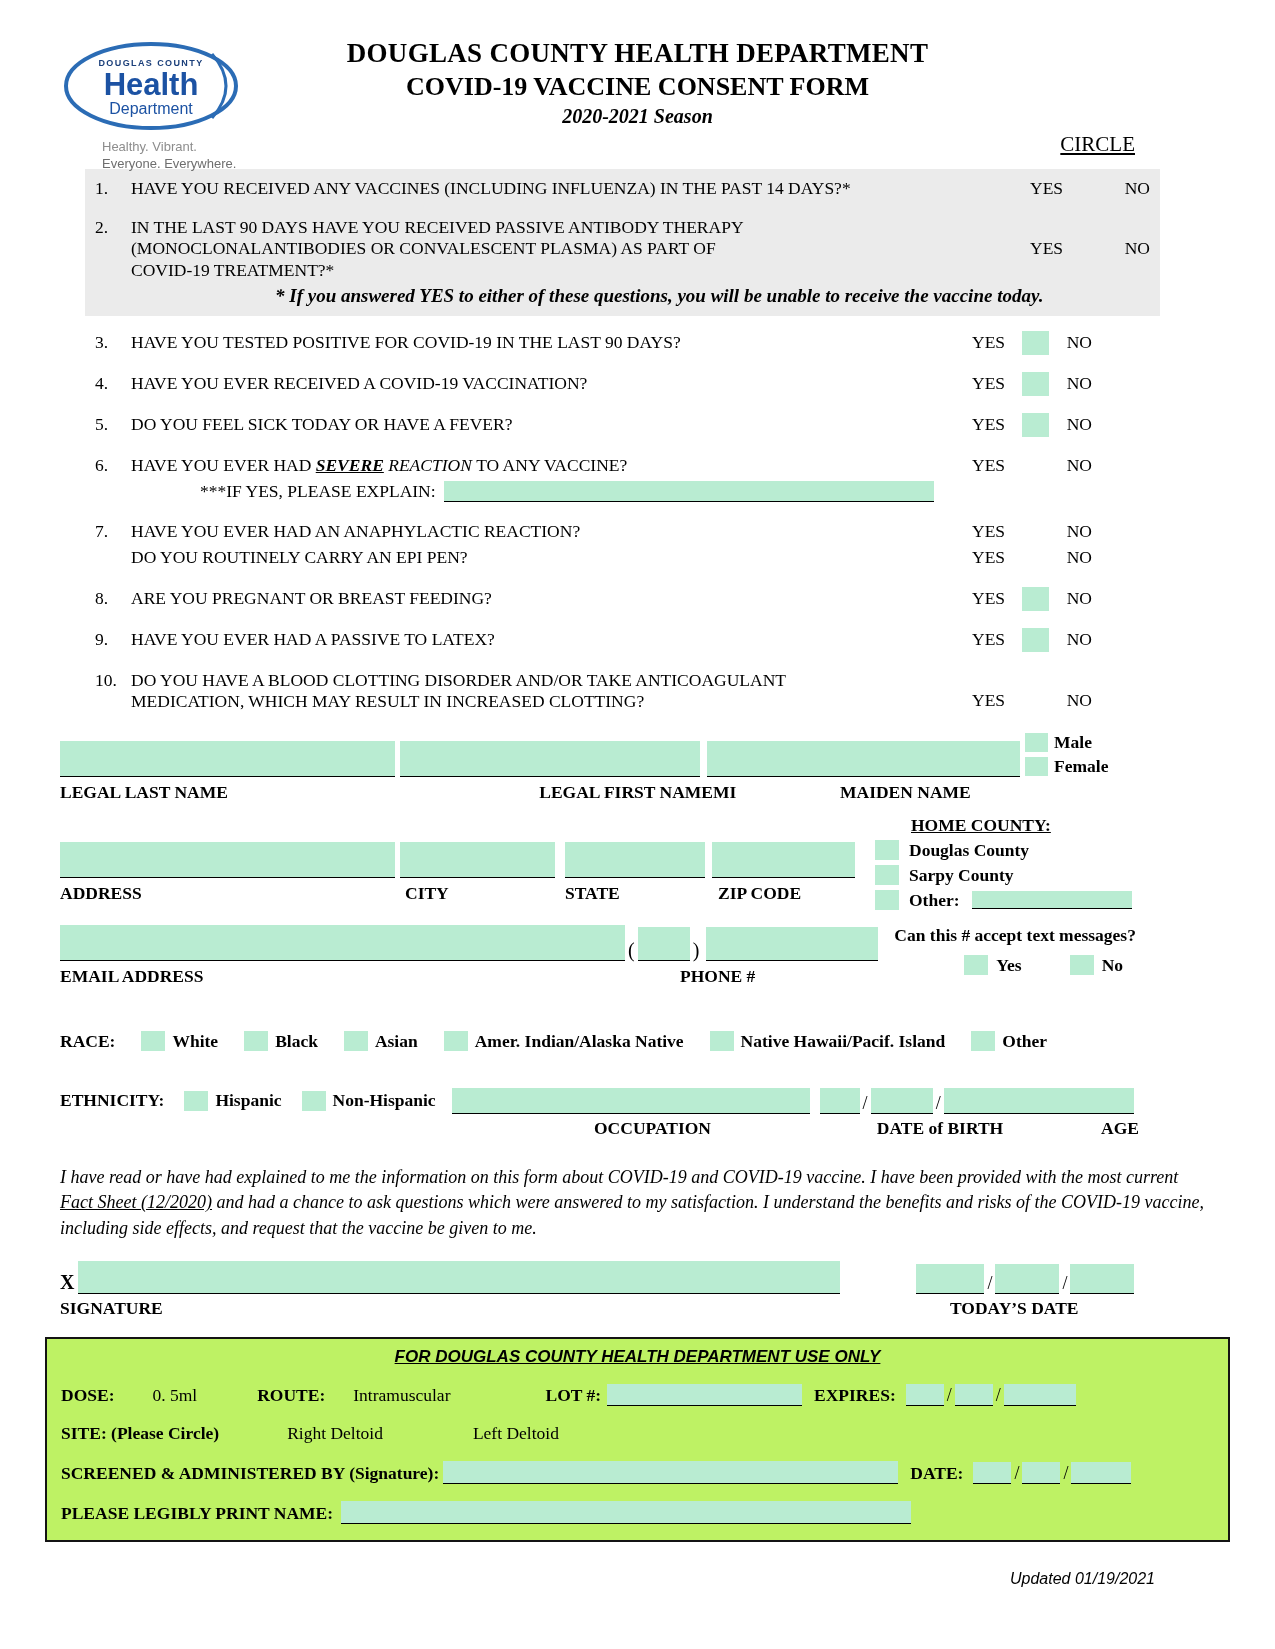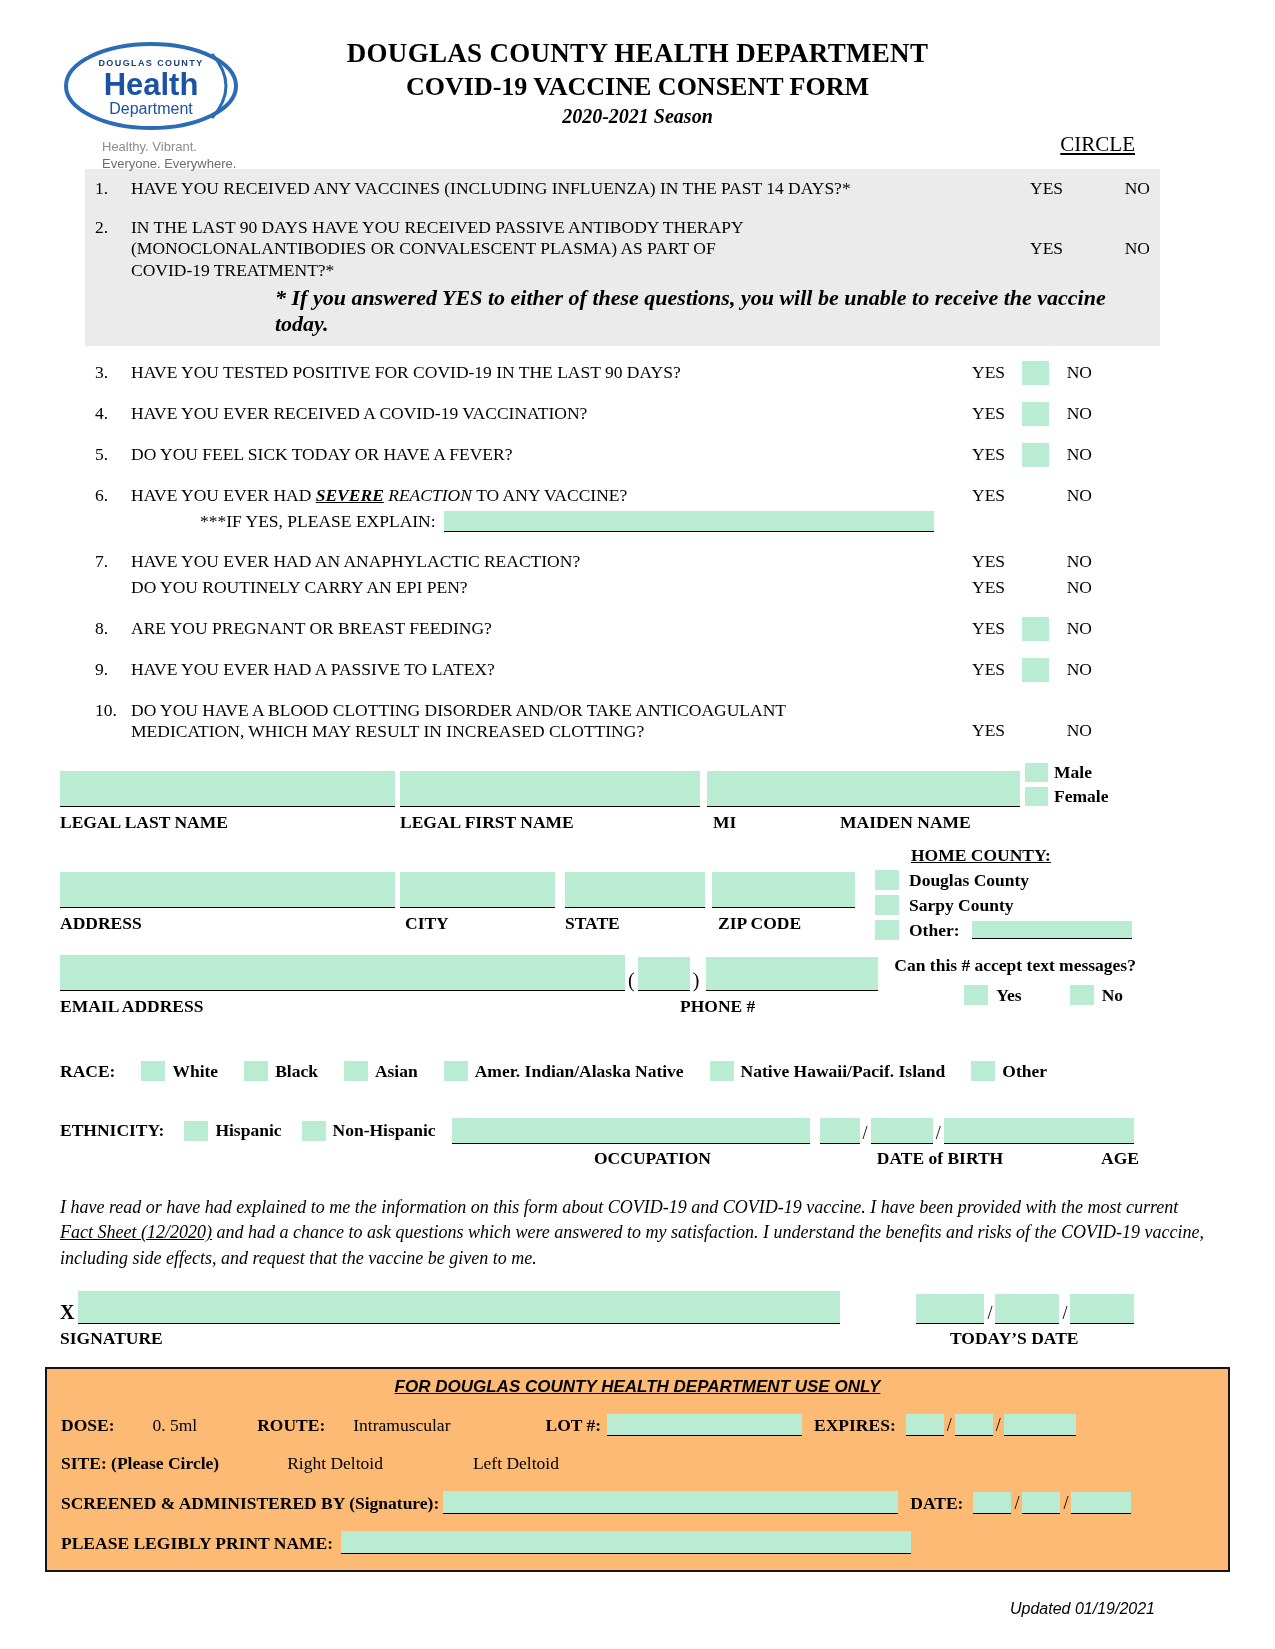--- a/index.html
+++ b/index.html
@@ -36,42 +36,42 @@
   .qnum { width:36px; flex:none; }
   .qtext { flex:1; padding-right:10px; }
   .ans { flex:none; width:120px; display:flex; justify-content:space-between;
          align-items:center; align-self:flex-start; height:22px; }
   .ans-center { align-self:center; }
   .ans-end { align-self:flex-end; margin-bottom:1px; }
   .gbox { width:27px; height:24px; background:#b9ecd2; }
   .gray-block { background:#ebebeb; margin:12px 115px 16px 85px; padding:9px 10px 9px 10px; }
   .gray-block .qrow { margin:0 0 17px 0; }
   .gray-block .qrow.last { margin-bottom:4px; }
-  .note { font-weight:bold; font-style:italic; font-size:22px; margin:4px 0 0 180px; }
+  .note { font-weight:bold; font-style:italic; font-size:19px; margin:4px 0 0 180px; }
   .severe { font-weight:bold; font-style:italic; text-decoration:underline; }
   .ital { font-style:italic; }
   .mb4 { margin-bottom:4px !important; }
   .explain-row { display:flex; align-items:flex-end; margin:0 0 19px 200px; }
   .explain-field { width:490px; height:21px; margin-left:8px; }
 
   
   .gfield { background:#b9ecd2; border-bottom:1.6px solid #000; }
   .cb  { width:23px; height:19px; background:#b9ecd2; flex:none; }
   .cb2 { width:24px; height:20px; background:#b9ecd2; flex:none; }
   .bl { font-weight:bold; }
 
   
   .name-row { display:flex; margin:14px 0 0 60px; align-items:flex-end; }
   .f-last  { width:335px; height:36px; margin-right:5px; }
   .f-first { width:300px; height:36px; margin-right:7px; }
   .f-maiden{ width:313px; height:36px; }
   .mf-col { margin-left:5px; display:flex; flex-direction:column; gap:3px; align-self:flex-start; }
   .mf-row { display:flex; align-items:center; gap:6px; font-weight:bold; font-size:17.5px; }
   .name-labels { display:flex; margin:5px 0 0 60px; font-weight:bold; font-size:17.5px; }
-  .nl1{width:340px;} .nl2{width:313px;} .nl3{width:127px;}
+  .nl1{width:340px;} .nl2{width:313px;text-align:right;} .nl3{width:127px;}
 
   
   .addr-section { display:flex; margin:12px 0 0 60px; font-size:17.5px; }
   .addr-left { margin-top:27px; }
   .addr-boxes { display:flex; }
   .f-addr{width:335px;height:36px;margin-right:5px;} .f-city{width:155px;height:36px;margin-right:10px;}
   .f-state{width:140px;height:36px;margin-right:7px;} .f-zip{width:143px;height:36px;}
   .addr-labels { display:flex; margin-top:5px; font-weight:bold; }
   .al1{width:345px;} .al2{width:160px;} .al3{width:153px;}
   .county-col { margin-left:20px; }
@@ -111,21 +111,21 @@
   .fact { text-decoration:underline; }
   .sig-row { display:flex; align-items:flex-end; margin:20px 0 0 60px; }
   .sig-x { font-weight:bold; font-size:20px; margin-right:4px; }
   .f-sig { width:762px; height:33px; }
   .sig-dates { display:flex; align-items:flex-end; margin-left:76px; }
   .f-d1{width:68px;height:30px;} .f-d2{width:64px;height:30px;} .f-d3{width:64px;height:30px;}
   .sig-labels { display:flex; margin:4px 0 0 60px; font-weight:bold; font-size:17.5px; }
   .sl1{width:890px;}
 
   
-  .admin-box { margin:18px 45px 0 45px; background:#fdba74; border:2px solid #141414;
+  .admin-box { margin:18px 45px 0 45px; background:#bef264; border:2px solid #141414;
     padding:8px 14px 16px 14px; font-size:17.5px; }
   .admin-title { text-align:center; font-family:"Liberation Sans",sans-serif;
     font-weight:bold; font-style:italic; font-size:17px; }
   .admin-title span { text-decoration:underline; }
   .admin-row { display:flex; align-items:flex-end; margin-top:17px; }
   .f-lot{width:195px;height:22px;margin-left:6px;}
   .f-exp{width:38px;height:22px;} .f-exp3{width:72px;height:22px;}
   .f-screen{width:455px;height:23px;margin-left:4px;}
   .f-adate{width:38px;height:22px;} .f-adate3{width:60px;height:22px;}
   .f-print{width:570px;height:23px;margin-left:8px;}

